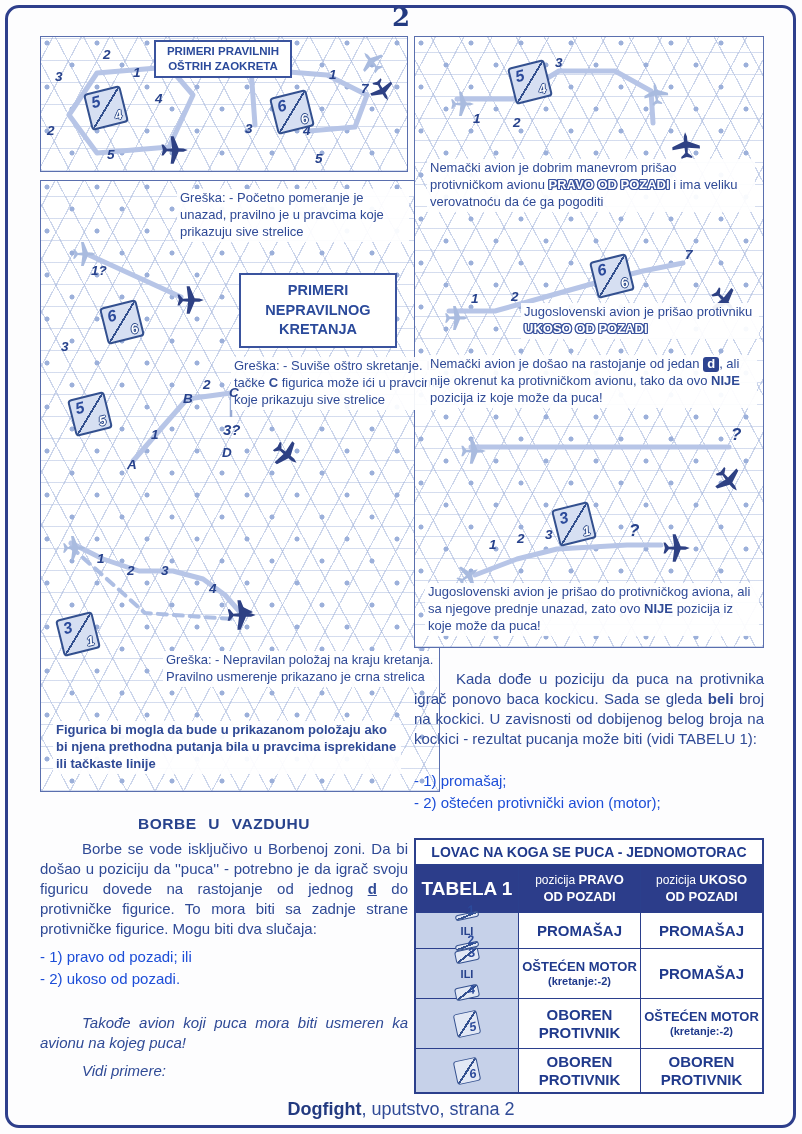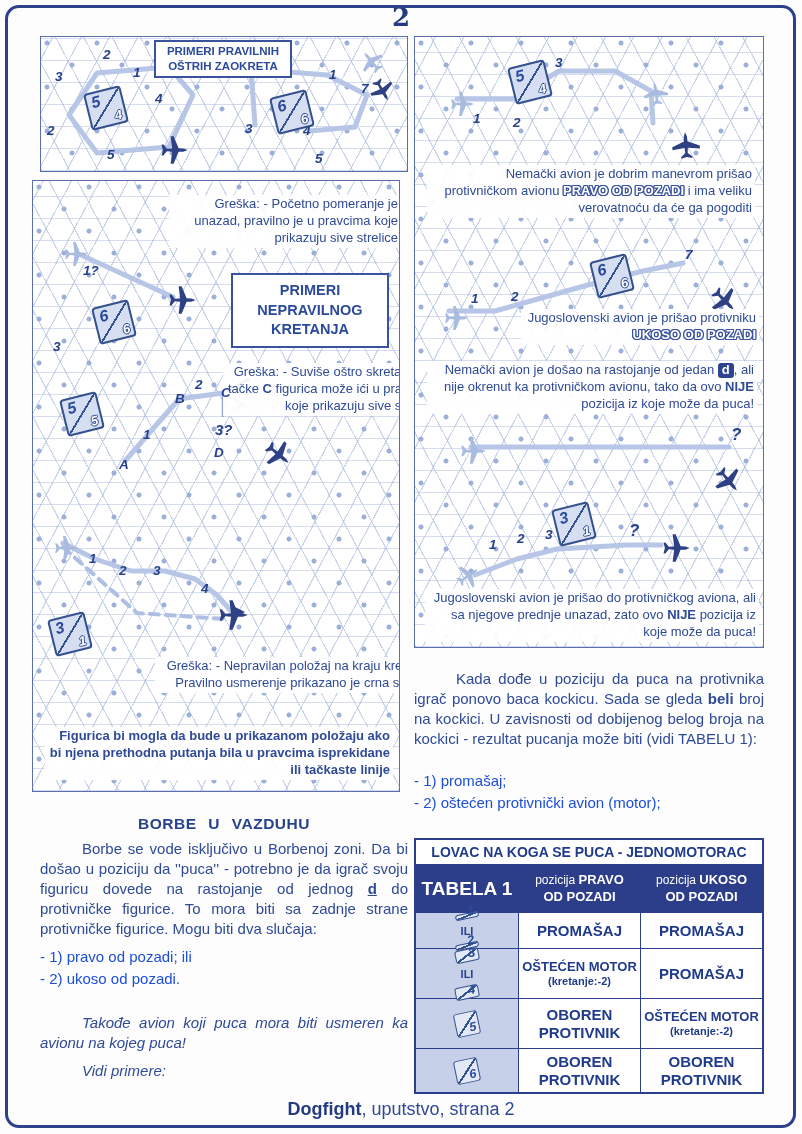--- a/index.html
+++ b/index.html
@@ -13,21 +13,21 @@
       repeating-linear-gradient(62deg, rgba(170,186,222,.6) 0 1.2px, rgba(0,0,0,0) 1.2px 25px),
       repeating-linear-gradient(-62deg, rgba(170,186,222,.6) 0 1.2px, rgba(0,0,0,0) 1.2px 25px),
       repeating-linear-gradient(0deg, rgba(170,186,222,.5) 0 1.2px, rgba(0,0,0,0) 1.2px 22px);
     background-size:50px 44px,50px 44px,auto,auto,auto;
     background-position:6px 6px,31px 28px,0 0,0 0,0 0;}
   .overlay{position:absolute;left:0;top:0;z-index:1;}
   .mpath{fill:none;stroke:#b7c5e7;stroke-width:5;stroke-linejoin:round;stroke-linecap:round;}
   .dpath{fill:none;stroke:#aebfe4;stroke-width:4;stroke-dasharray:9 7;stroke-linecap:round;}
   .agray{stroke:#97aad4;stroke-width:2.5;}
   .adark{stroke:#2e4184;stroke-width:2.5;}
-  .plate{position:absolute;background:rgba(255,255,255,.93);color:#2f4a96;font-size:13px;line-height:1.3;text-align:right;padding:1px 3px;z-index:3;margin-top:6px;}
+  .plate{position:absolute;background:rgba(255,255,255,.93);color:#2f4a96;font-size:13px;line-height:1.3;text-align:left;padding:1px 3px;z-index:3;}
   .dtitle{position:absolute;background:#fff;border:2px solid #3a539e;color:#2b4a9b;font-weight:bold;text-align:center;z-index:5;box-sizing:border-box;}
   .dlabel{position:absolute;font-weight:bold;font-style:italic;color:#27428c;font-size:13.5px;z-index:3;}
   .qmark{font-size:17px;}
   .die{position:absolute;border:2px solid #33508f;background:#d6dff2;border-radius:4px;transform:rotate(-14deg);z-index:4;}
   .die .slash{position:absolute;inset:0;background:linear-gradient(to bottom right,rgba(0,0,0,0) calc(50% - 1px),#33508f calc(50% - 1px) calc(50% + 1px),rgba(0,0,0,0) calc(50% + 1px));}
   .die i{position:absolute;font-style:italic;font-weight:bold;}
   .die.big{width:34px;height:34px;}
   .die.big .n1{left:4px;top:0;font-size:16px;color:#2b4a9b;}
   .die.big .n2{right:3px;bottom:0;font-size:13px;color:#fff;text-shadow:-1px 0 0 #33508f,1px 0 0 #33508f,0 -1px 0 #33508f,0 1px 0 #33508f;}
   .die.small{width:22px;height:22px;border-radius:3px;transform:rotate(-12deg);border-width:1.5px;background:#e2e8f5;}
@@ -115,21 +115,21 @@
         <use href="#plane-shape"></use>
       </svg>
     <svg class="plane pl-light" style="left:318px;top:12px;transform:rotate(-40deg);" width="26" height="26" viewBox="0 0 24 24">
         <use href="#plane-shape"></use>
       </svg>
     <svg class="plane pl-dark" style="left:328px;top:40px;transform:rotate(150deg);" width="26" height="26" viewBox="0 0 24 24">
         <use href="#plane-shape"></use>
       </svg>
   </section>
 
-  <section class="dbox" style="left:32px;top:180px;width:366px;height:610px;">
+  <section class="dbox" style="left:40px;top:180px;width:366px;height:610px;padding-left:32px;">
     <svg class="overlay" width="366" height="610">
       <polyline class="mpath" points="48,74 140,116"></polyline>
       <polyline class="mpath" points="92,280 118,250 146,218 190,212"></polyline>
       <line class="adark" x1="190" y1="212" x2="216" y2="198"></line>
       <line class="agray" x1="190" y1="212" x2="214" y2="226"></line>
       <line class="agray" x1="190" y1="212" x2="190" y2="236"></line>
       <polyline class="mpath" points="30,362 62,378 98,390 132,390 162,398 184,414 198,430"></polyline>
       <polyline class="dpath" points="30,366 104,432 192,438"></polyline>
       <polygon points="198,424 212,431 198,438" fill="#2e4184"></polygon>
     </svg>

